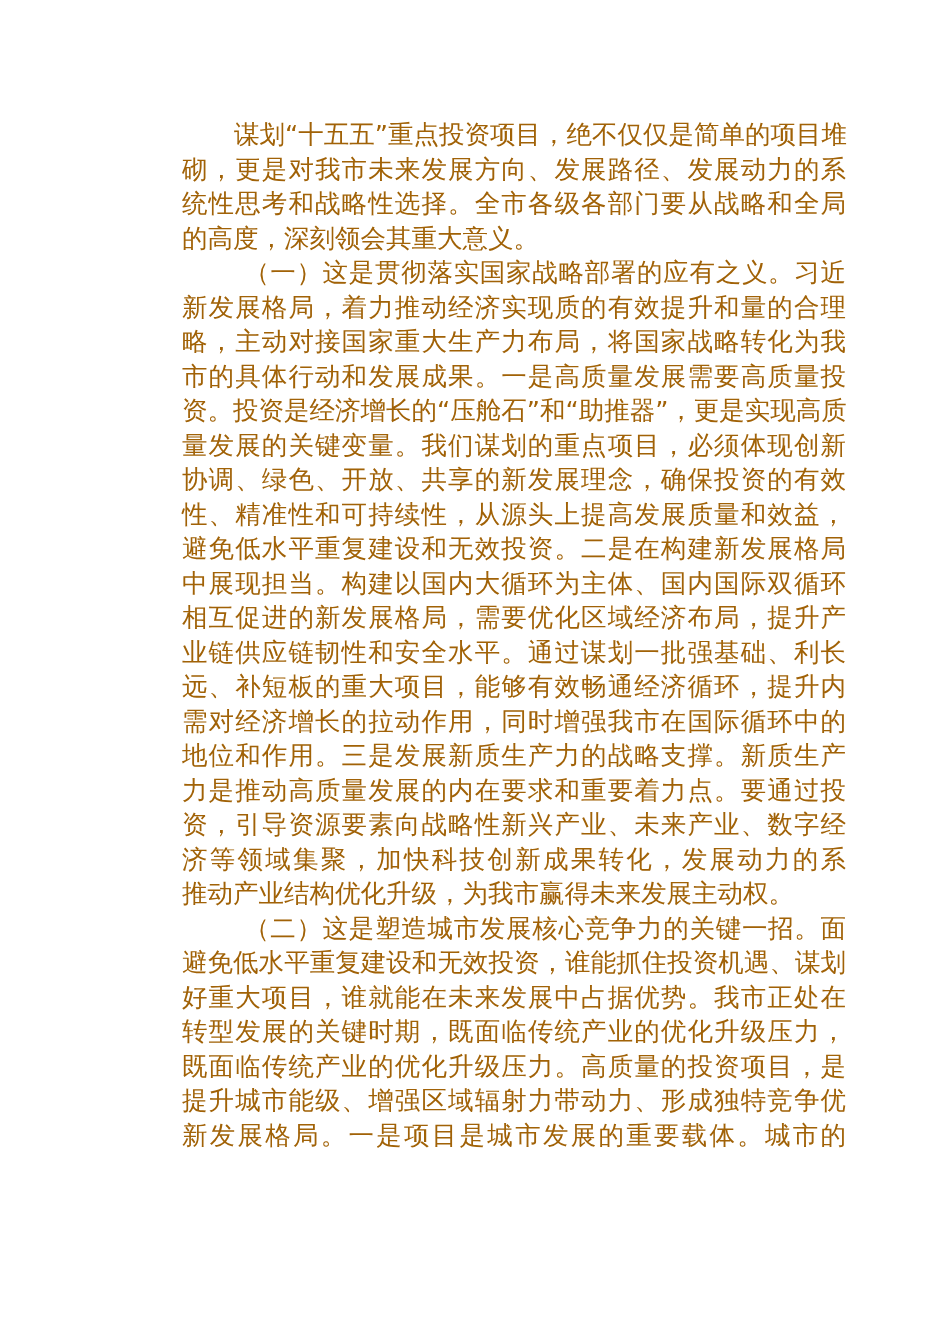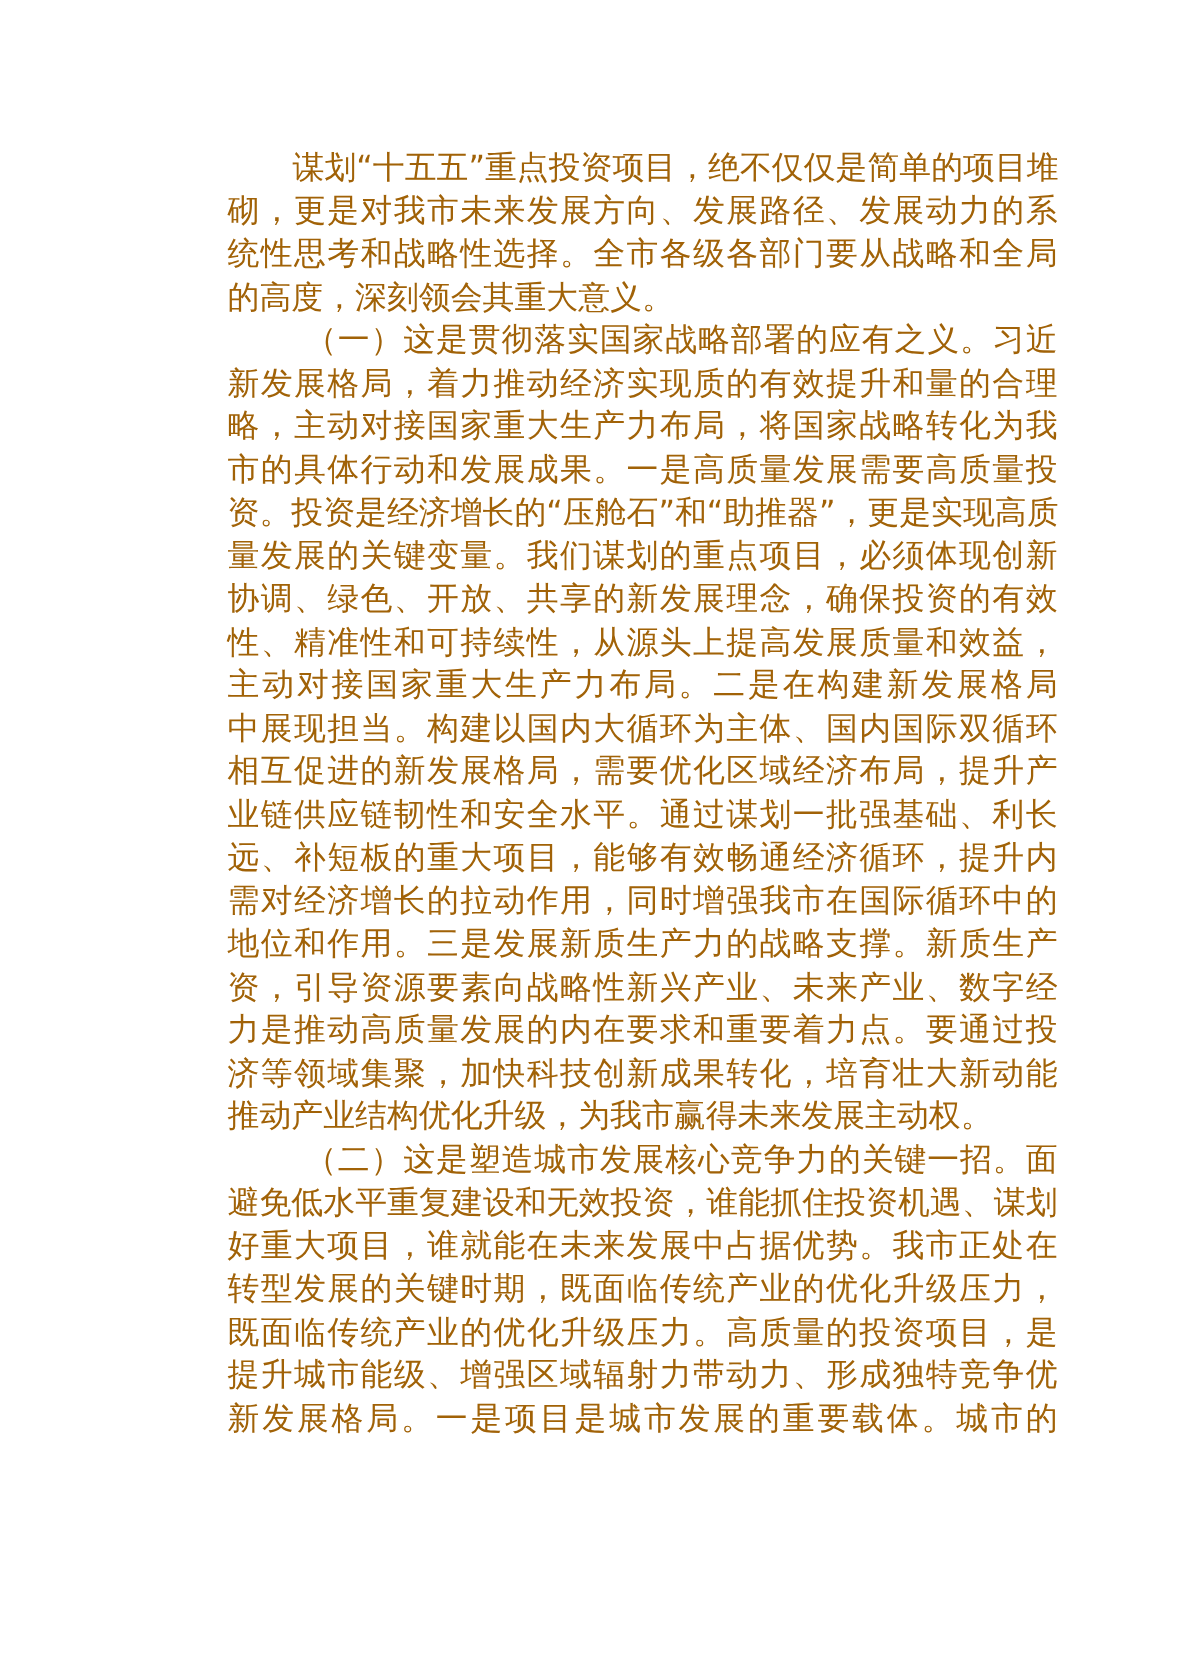--- a/index.html
+++ b/index.html
@@ -63,30 +63,30 @@
     </div>
     <div>
       <span class="line indent-wide">（一）这是贯彻落实国家战略部署的应有之义。习近</span>
       <span class="line">新发展格局，着力推动经济实现质的有效提升和量的合理</span>
       <span class="line">略，主动对接国家重大生产力布局，将国家战略转化为我</span>
       <span class="line">市的具体行动和发展成果。一是高质量发展需要高质量投</span>
       <span class="line">资。投资是经济增长的“压舱石”和“助推器”，更是实现高质</span>
       <span class="line">量发展的关键变量。我们谋划的重点项目，必须体现创新</span>
       <span class="line">协调、绿色、开放、共享的新发展理念，确保投资的有效</span>
       <span class="line">性、精准性和可持续性，从源头上提高发展质量和效益，</span>
-      <span class="line">主动对接国家重大生产力布局。二是在构建新发展格局</span>
+      <span class="line">避免低水平重复建设和无效投资。二是在构建新发展格局</span>
       <span class="line">中展现担当。构建以国内大循环为主体、国内国际双循环</span>
       <span class="line">相互促进的新发展格局，需要优化区域经济布局，提升产</span>
       <span class="line">业链供应链韧性和安全水平。通过谋划一批强基础、利长</span>
       <span class="line">远、补短板的重大项目，能够有效畅通经济循环，提升内</span>
       <span class="line">需对经济增长的拉动作用，同时增强我市在国际循环中的</span>
       <span class="line">地位和作用。三是发展新质生产力的战略支撑。新质生产</span>
+      <span class="line">力是推动高质量发展的内在要求和重要着力点。要通过投</span>
       <span class="line">资，引导资源要素向战略性新兴产业、未来产业、数字经</span>
-      <span class="line">力是推动高质量发展的内在要求和重要着力点。要通过投</span>
-      <span class="line">济等领域集聚，加快科技创新成果转化，培育壮大新动能</span>
+      <span class="line">济等领域集聚，加快科技创新成果转化，发展动力的系</span>
       <span class="line last">推动产业结构优化升级，为我市赢得未来发展主动权。</span>
     </div>
     <div>
       <span class="line indent-wide">（二）这是塑造城市发展核心竞争力的关键一招。面</span>
       <span class="line">避免低水平重复建设和无效投资，谁能抓住投资机遇、谋划</span>
       <span class="line">好重大项目，谁就能在未来发展中占据优势。我市正处在</span>
       <span class="line">转型发展的关键时期，既面临传统产业的优化升级压力，</span>
       <span class="line">既面临传统产业的优化升级压力。高质量的投资项目，是</span>
       <span class="line">提升城市能级、增强区域辐射力带动力、形成独特竞争优</span>
       <span class="line">新发展格局。一是项目是城市发展的重要载体。城市的</span>

